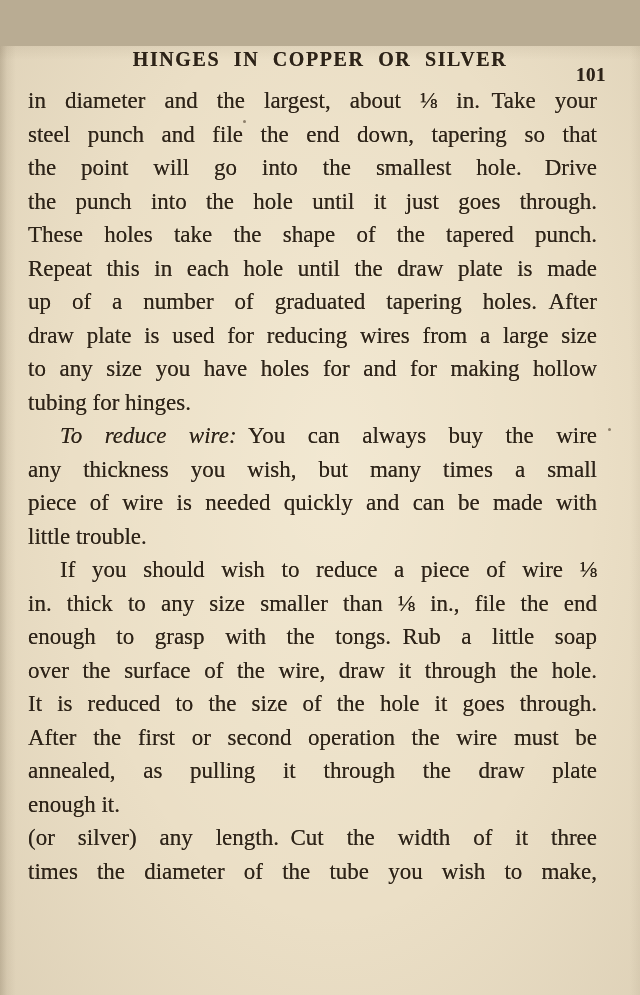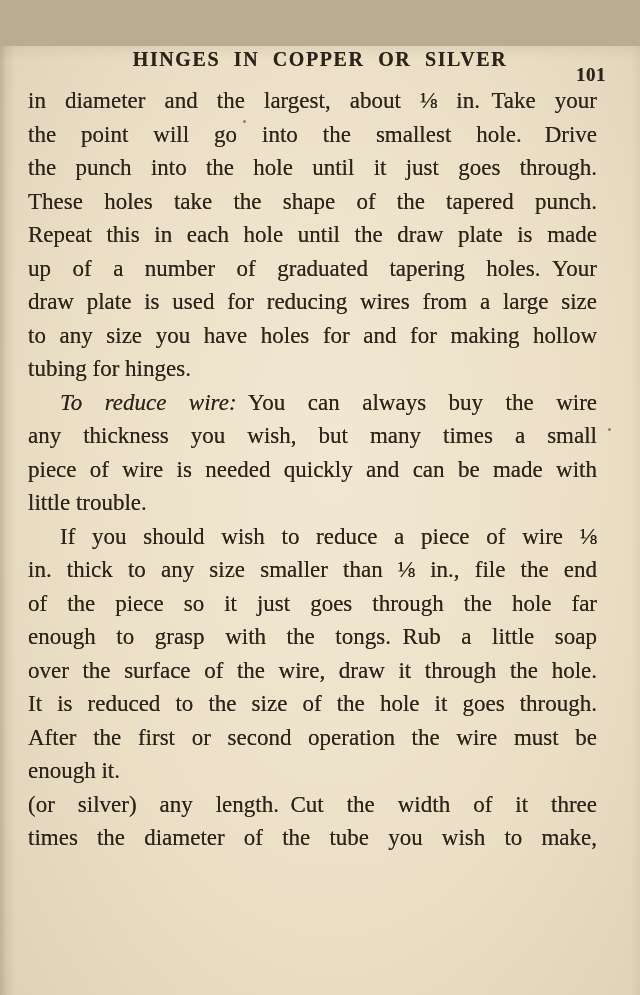--- a/index.html
+++ b/index.html
@@ -72,39 +72,40 @@
 </head>
 <body>
 
 <div class="page">
   <div class="running-head">
     <span class="running-title">HINGES IN COPPER OR SILVER</span>
     <span class="page-number">101</span>
   </div>
   <div class="body-text">
       <div class="line"><span>in diameter and the largest, about ⅛ in. Take your</span></div>
+      <div class="line"><span>steel punch and file the end down, tapering so that</span></div>
       <div class="line"><span>the point will go into the smallest hole. Drive</span></div>
       <div class="line"><span>the punch into the hole until it just goes through.</span></div>
       <div class="line"><span>These holes take the shape of the tapered punch.</span></div>
       <div class="line"><span>Repeat this in each hole until the draw plate is made</span></div>
-      <div class="line"><span>up of a number of graduated tapering holes. Your</span></div>
+      <div class="line"><span>up of a number of graduated tapering holes. After</span></div>
       <div class="line"><span>draw plate is used for reducing wires from a large size</span></div>
       <div class="line"><span>to any size you have holes for and for making hollow</span></div>
       <div class="line no-just"><span>tubing for hinges.</span></div>
       <div class="line indent"><span class="it">To reduce wire:</span><span> You can always buy the wire</span></div>
       <div class="line"><span>any thickness you wish, but many times a small</span></div>
       <div class="line"><span>piece of wire is needed quickly and can be made with</span></div>
       <div class="line no-just"><span>little trouble.</span></div>
       <div class="line indent"><span>If you should wish to reduce a piece of wire ⅛</span></div>
       <div class="line"><span>in. thick to any size smaller than ⅛ in., file the end</span></div>
-      <div class="line"><span>of the piece so it just goes through the hole far</span></div>
       <div class="line"><span>enough to grasp with the tongs. Rub a little soap</span></div>
       <div class="line"><span>over the surface of the wire, draw it through the hole.</span></div>
       <div class="line"><span>It is reduced to the size of the hole it goes through.</span></div>
       <div class="line"><span>After the first or second operation the wire must be</span></div>
+      <div class="line"><span>annealed, as pulling it through the draw plate</span></div>
       <div class="line no-just"><span>enough it.</span></div>
       <div class="line"><span>(or silver) any length. Cut the width of it three</span></div>
       <div class="line"><span>times the diameter of the tube you wish to make,</span></div>
     </div>
   <div class="speck s1"></div>
   <div class="speck s2"></div>
   <div class="speck s3"></div>
 
 </div>
 

